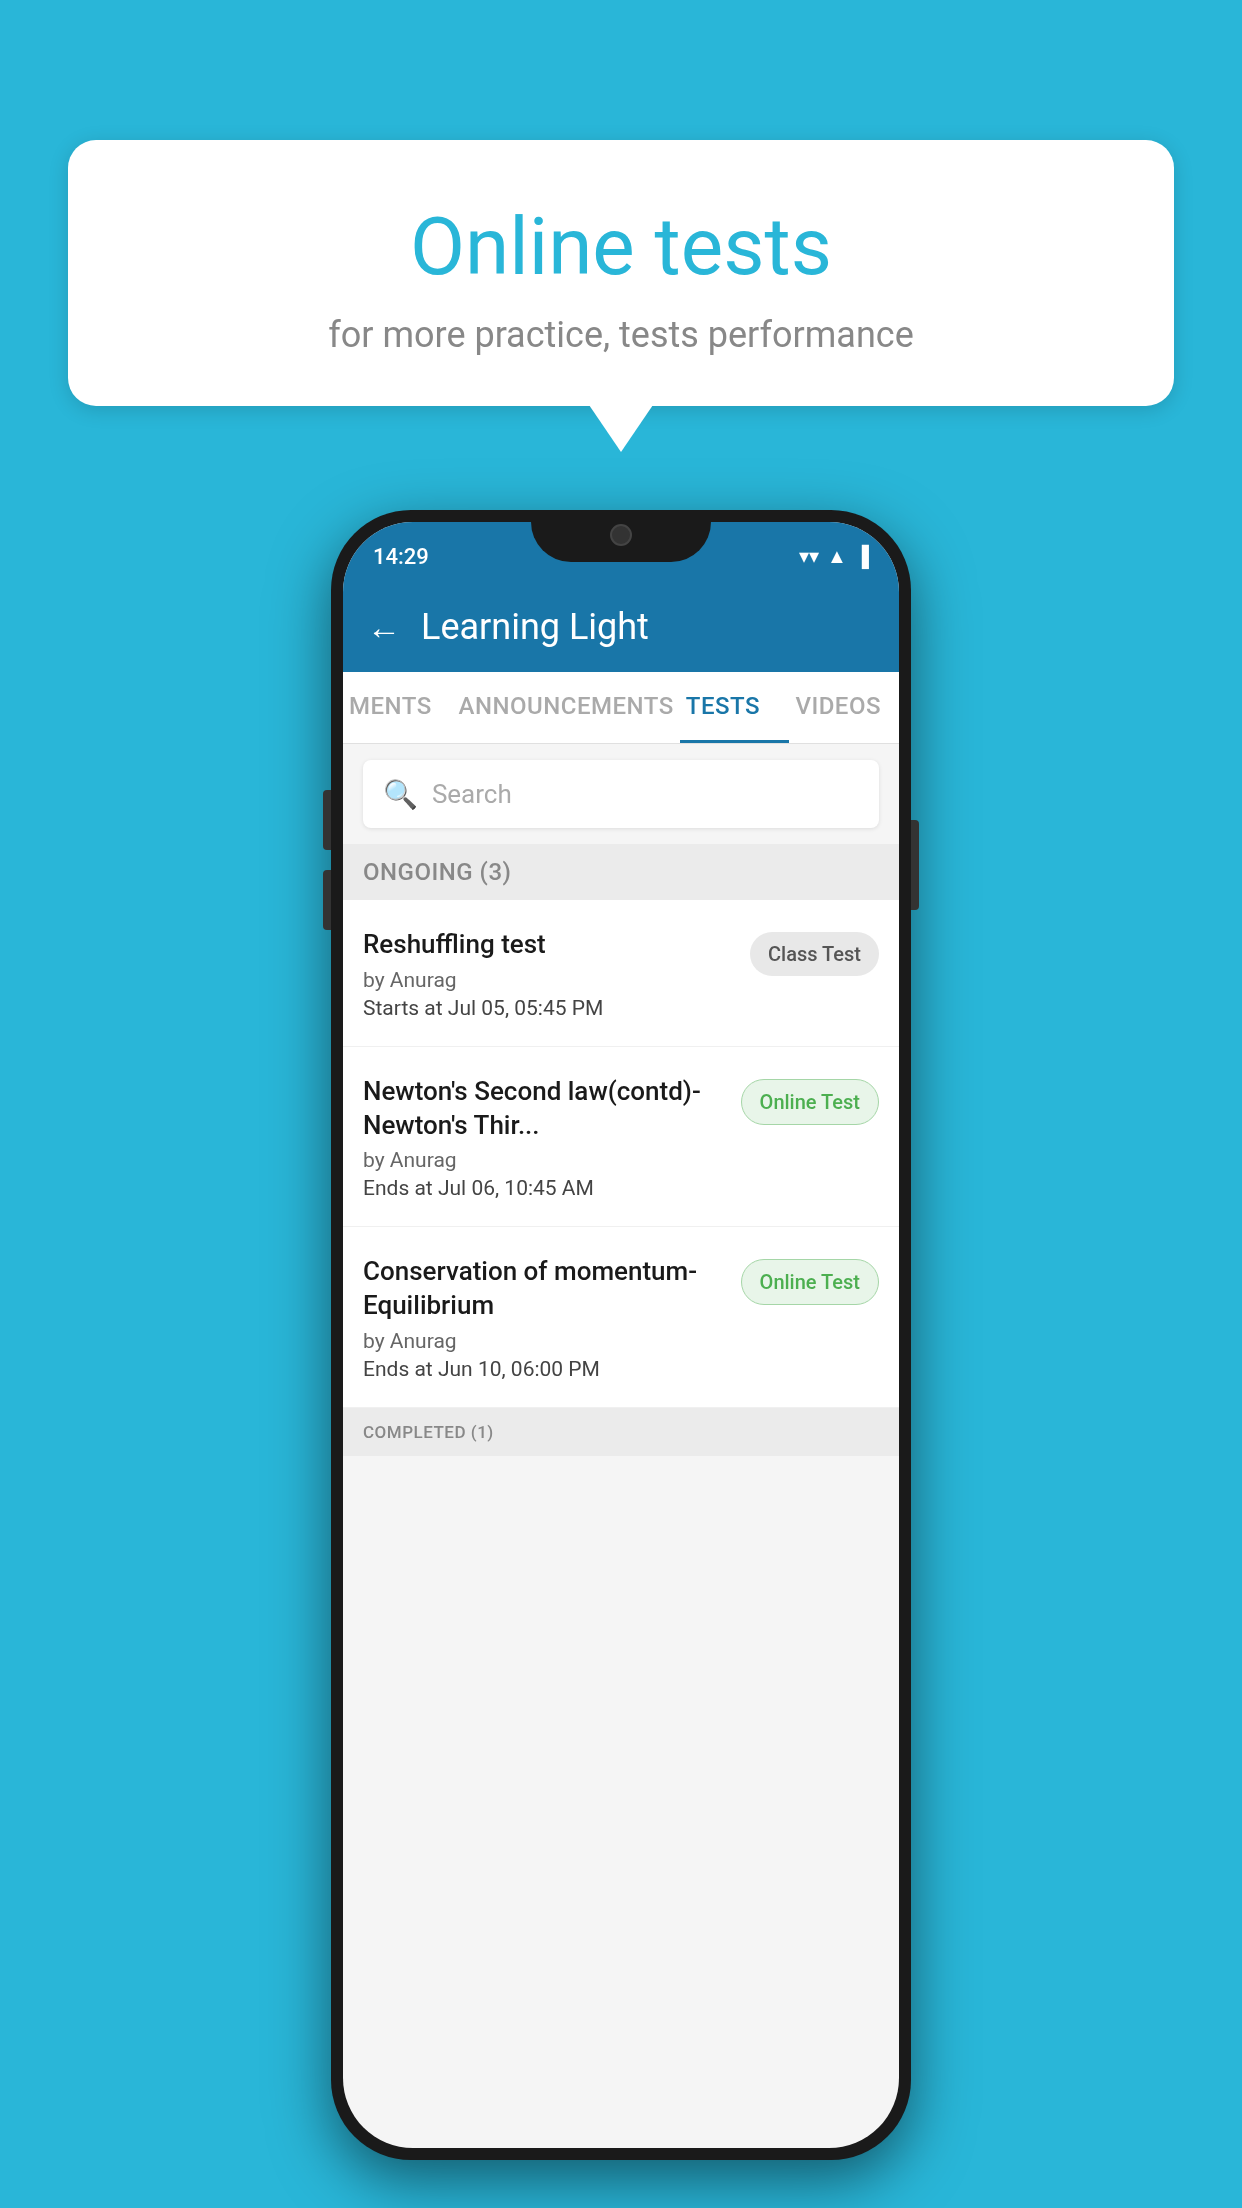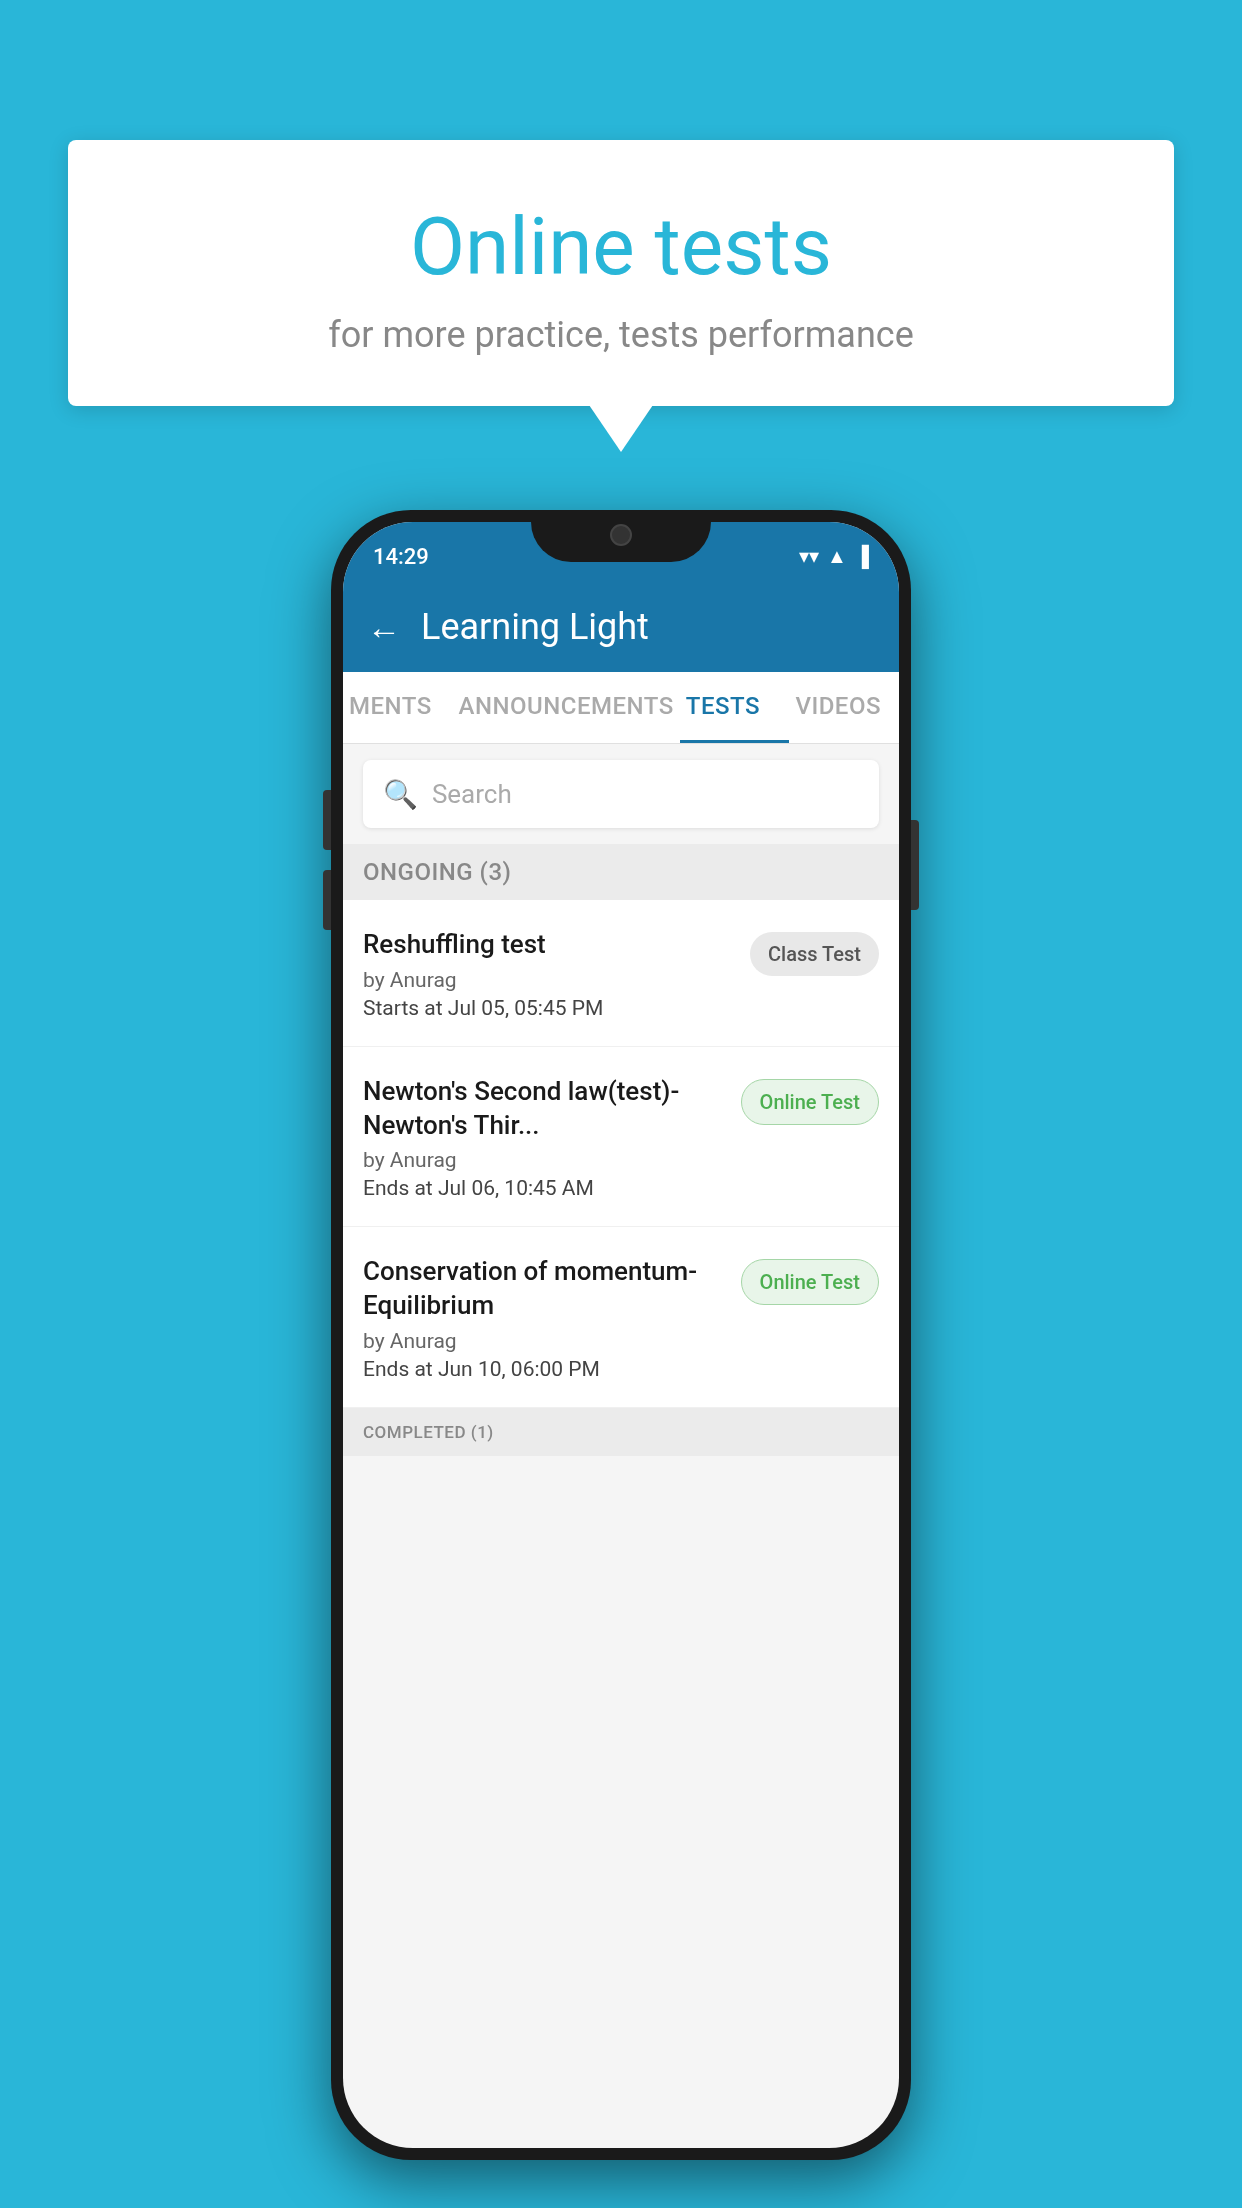--- a/index.html
+++ b/index.html
@@ -13,21 +13,21 @@
       position: relative;
     }
 
     
     .speech-bubble {
       position: absolute;
       top: 140px;
       left: 68px;
       right: 68px;
       background: white;
-      border-radius: 8px;
+      border-radius: 28px;
       padding: 60px 40px 50px 40px;
       text-align: center;
       box-shadow: 0 4px 20px rgba(0,0,0,0.15);
     }
     .speech-bubble::after {
       content: '';
       position: absolute;
       bottom: -46px;
       left: 50%;
       transform: translateX(-50%);
@@ -371,21 +371,21 @@
             <div class="test-author">by Anurag</div>
             <div class="test-time">
               <span>Starts at</span>&nbsp;<span>Jul 05, 05:45 PM</span>
             </div>
           </div>
           <div class="badge badge-class">Class Test</div>
         </div>
 
         <div class="test-item">
           <div class="test-info">
-            <div class="test-title">Newton's Second law(test)-Newton's Thir...</div>
+            <div class="test-title">Newton's Second law(contd)-Newton's Thir...</div>
             <div class="test-author">by Anurag</div>
             <div class="test-time">
               <span>Ends at</span>&nbsp;<span>Jul 06, 10:45 AM</span>
             </div>
           </div>
           <div class="badge badge-online">Online Test</div>
         </div>
 
         <div class="test-item">
           <div class="test-info">

